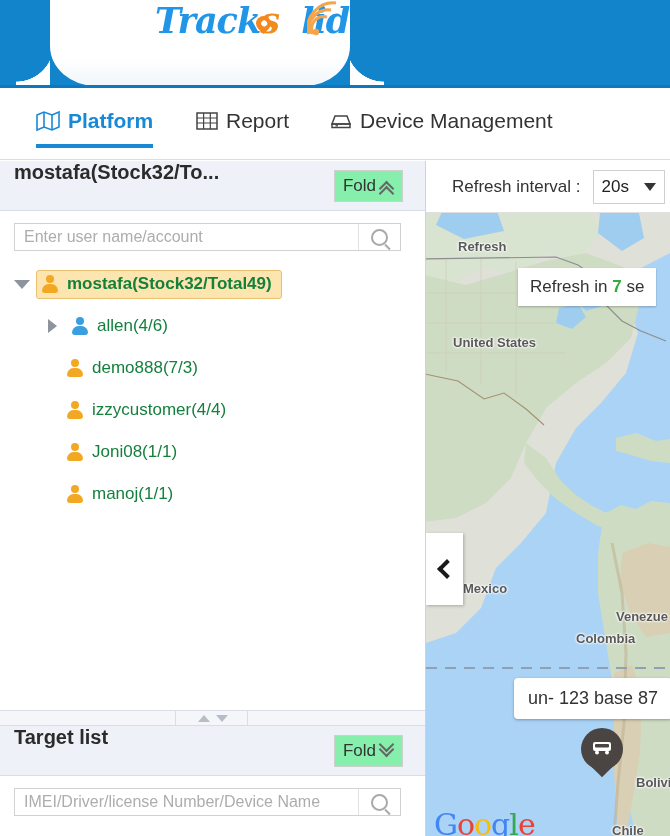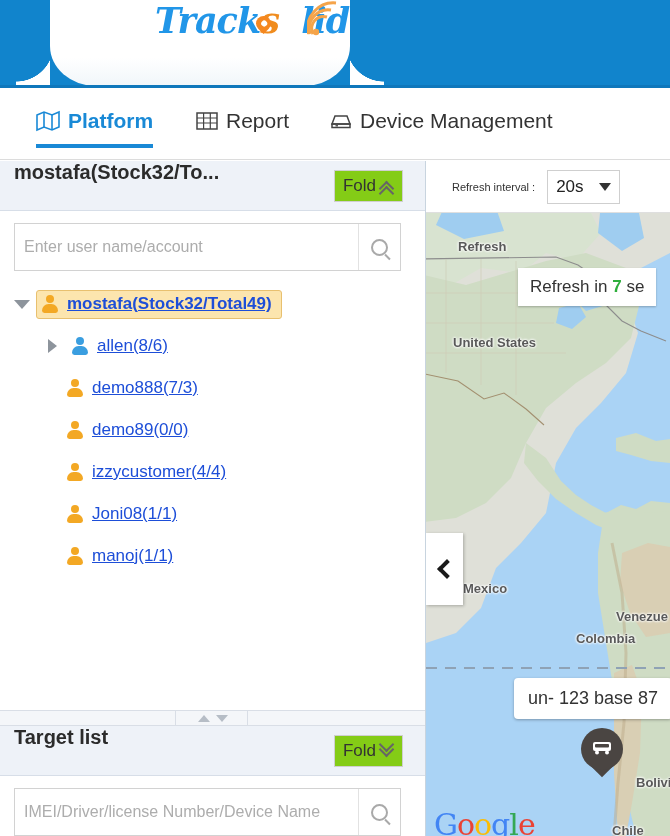--- a/index.html
+++ b/index.html
@@ -92,37 +92,37 @@
     border-bottom:1px solid #d7dee8;
     display:flex; 
   }
   .panel-title {
     font-size:20px; font-weight:bold; color:#2b2b2b;
     margin-left:14px; white-space:nowrap; overflow:hidden;
   }
   .fold-btn {
     position:absolute; right:22px; top:9px;
     min-width:68px; height:32px;
-    background:#84cc16; border:1px solid #cfcfcf;
+    background:#86efac; border:1px solid #cfcfcf;
     display:flex; align-items:center; justify-content:center; gap:5px;
     font-size:17px; color:#333; cursor:pointer; padding:0 8px;
   }
   .chev { display:inline-block; width:13px; height:13px; position:relative; }
   .chev i {
     position:absolute; left:0; width:11px; height:11px;
     border-left:2px solid #666; border-top:2px solid #666;
   }
   .chev.up i:nth-child(1){ top:3px; transform:rotate(45deg); }
   .chev.up i:nth-child(2){ top:8px; transform:rotate(45deg); }
   .chev.down i:nth-child(1){ top:-1px; transform:rotate(-135deg); }
   .chev.down i:nth-child(2){ top:-6px; transform:rotate(-135deg); }
 
   .search-row { padding:12px 24px 6px 14px; }
   .search-box {
-    display:flex; height:48px; border:1px solid #d2d2d2; background:#fff;gap:28px;
+    display:flex; height:28px; border:1px solid #d2d2d2; background:#fff;gap:28px;
   }
   .search-box input {
     flex:1; border:none; outline:none; padding:0 9px;
     font-size:16px; color:#333; font-family:"Liberation Sans", sans-serif;
     min-width:0;
   }
   .search-box input::placeholder { color:#adadad; }
   .search-btn {
     width:42px; border-left:1px solid #e2e2e2;
     display:flex; align-items:center; justify-content:center; cursor:pointer;
@@ -131,21 +131,21 @@
   .mag { width:17px; height:17px; border:2px solid #a9a9a9; border-radius:50%; position:relative; }
   .mag:after {
     content:""; position:absolute; right:-5px; bottom:-4px;
     width:7px; height:2px; background:#a9a9a9; transform:rotate(45deg);
   }
 
   
   .tree { padding-top:6px; height:318px; overflow:hidden; position:relative; }
   .tree-row {
     display:flex; align-items:center; height:42px;
-    font-size:17px; color:#1d4ed8; cursor:pointer;text-decoration:underline;
+    font-size:17px; color:#15803d; cursor:pointer;
   }
   .tri {
     width:0; height:0; margin-right:6px; flex:0 0 auto;
   }
   .tri.down { border-left:8px solid transparent; border-right:8px solid transparent; border-top:9px solid #8d949c; }
   .tri.right { border-top:7px solid transparent; border-bottom:7px solid transparent; border-left:9px solid #8d949c; }
   .usr-icon { width:18px; height:18px; margin-right:8px; position:relative; flex:0 0 auto; }
   .usr-icon .head { position:absolute; left:5px; top:0; width:8px; height:8px; border-radius:50%; background:#f3a824; }
   .usr-icon .body { position:absolute; left:1px; top:9px; width:16px; height:9px; border-radius:8px 8px 3px 3px; background:#f3a824; }
   .usr-icon.blue .head, .usr-icon.blue .body { background:#3a9ee0; }
@@ -168,21 +168,21 @@
   
   .target-section { position:absolute; left:0; top:565px; width:425px; bottom:0; background:#fff; }
 
   
   .map-area { position:absolute; left:426px; top:161px; width:244px; height:675px; overflow:hidden; }
   .map-topbar {
     position:absolute; left:0; top:0; width:244px; height:52px;
     background:#ffffff; border-bottom:1px solid #dfdfdf;
     display:flex; align-items:center;
   }
-  .refresh-label { font-size:11px; color:#333; margin-left:26px; white-space:nowrap; }
+  .refresh-label { font-size:17px; color:#333; margin-left:26px; white-space:nowrap; }
   .interval-select {
     margin-left:12px; height:34px; min-width:62px; padding:0 8px;
     border:1px solid #cfcfcf; background:#fff;
     display:flex; align-items:center; gap:15px;
     font-size:17px; color:#222; cursor:pointer;
   }
   .caret-dn { width:0;height:0;border-left:6px solid transparent;border-right:6px solid transparent;border-top:8px solid #333; }
 
   .map-canvas { position:absolute; left:0; top:52px; width:244px; height:623px; background:#a5cdf2; overflow:hidden; }
   .map-svg { position:absolute; left:0; top:0; }
@@ -319,43 +319,34 @@
       </span>
     </div>
 
     <div class="tree-row" style="padding-left:48px">
       <span class="tri right"></span>
       <span class="tree-label plain" style="margin-left:8px">
         <span class="usr-icon blue">
             <span class="head"></span>
             <span class="body"></span>
           </span>
-        <span>allen(8/6)</span>
+        <span>allen(4/6)</span>
       </span>
     </div>
 
     <div class="tree-row" style="padding-left:66px">
       <span class="tree-label plain">
         <span class="usr-icon">
             <span class="head"></span>
             <span class="body"></span>
           </span>
         <span>demo888(7/3)</span>
       </span>
     </div>
 
-    <div class="tree-row" style="padding-left:66px">
-      <span class="tree-label plain">
-        <span class="usr-icon">
-            <span class="head"></span>
-            <span class="body"></span>
-          </span>
-        <span>demo89(0/0)</span>
-      </span>
-    </div>
 
     <div class="tree-row" style="padding-left:66px">
       <span class="tree-label plain">
         <span class="usr-icon">
             <span class="head"></span>
             <span class="body"></span>
           </span>
         <span>izzycustomer(4/4)</span>
       </span>
     </div>

